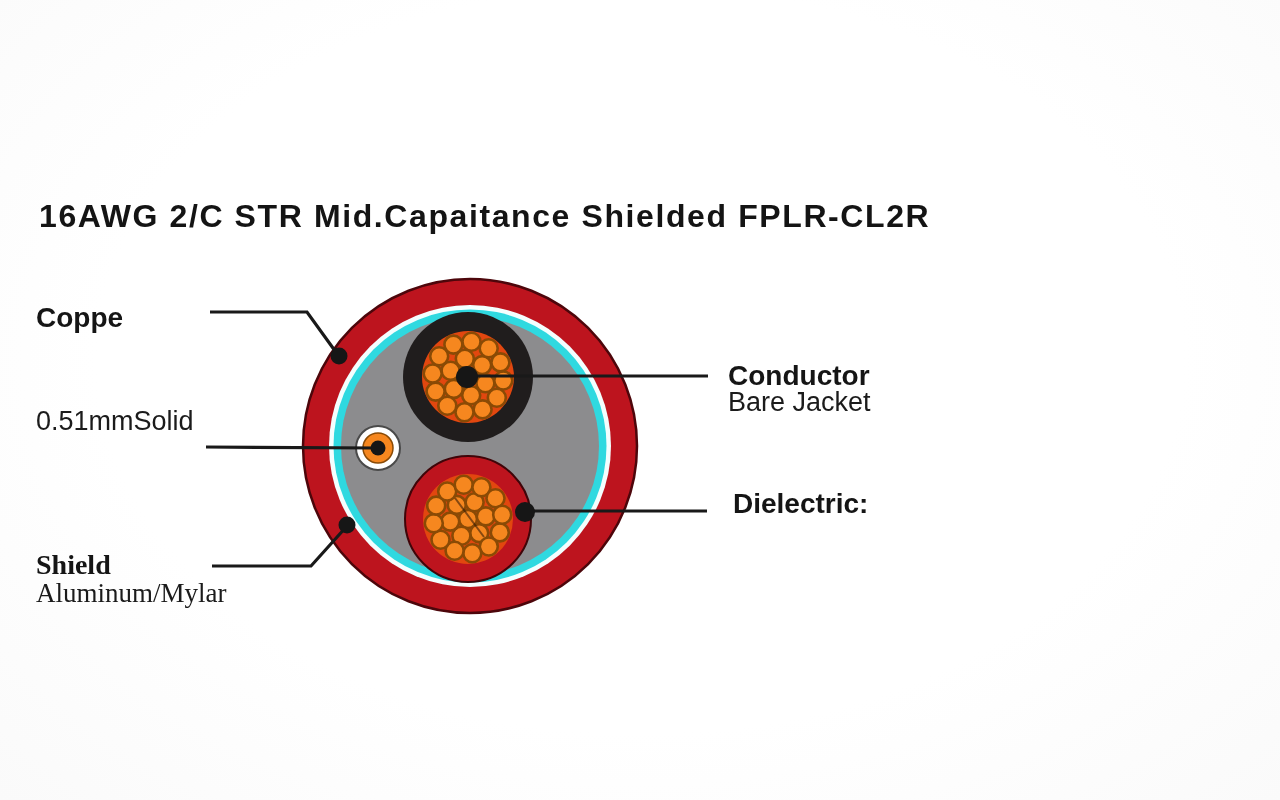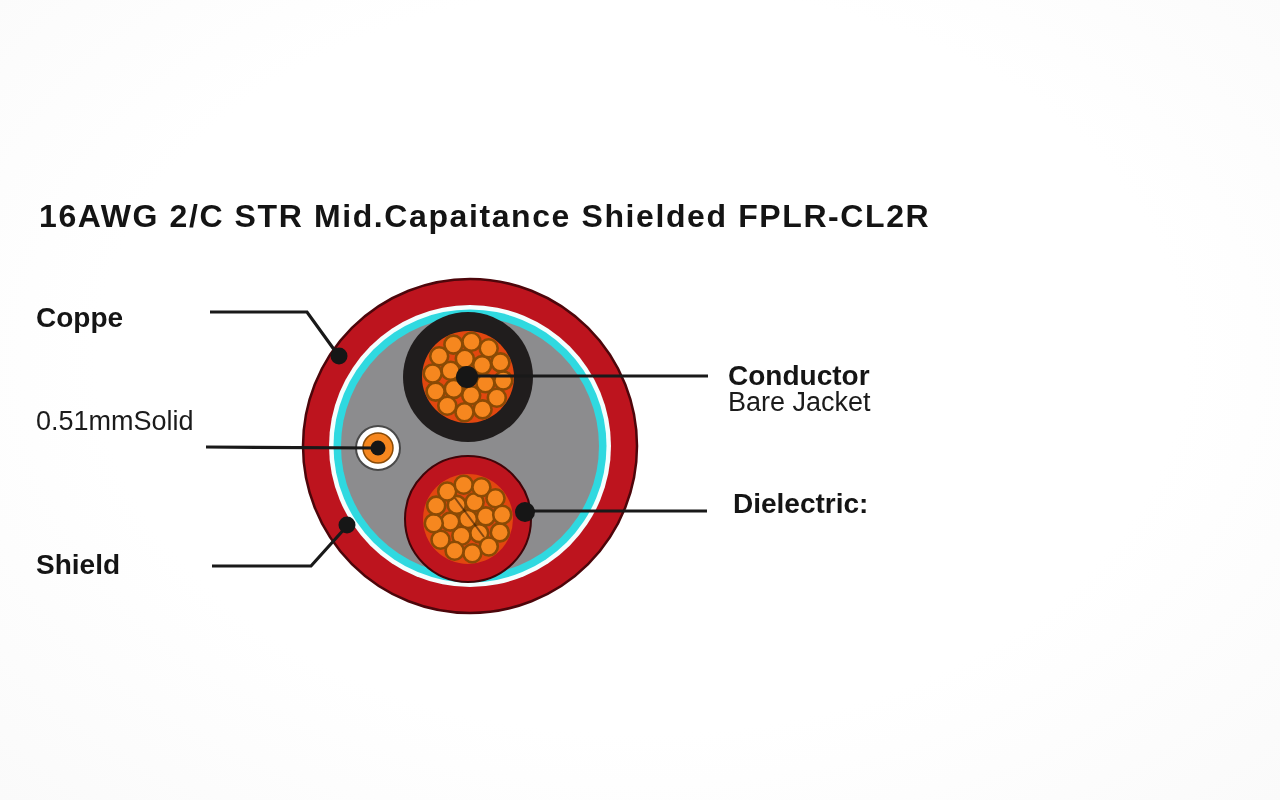--- a/index.html
+++ b/index.html
@@ -32,21 +32,21 @@
     color: #1b1b1b;
     white-space: nowrap;
   }
   .callout .co-head {
     font-size: 28px;
     font-weight: bold;
     color: #151515;
   }
   .co-jacket     { left: 36px;  top: 305px; line-height: 26px; }
   .co-drain      { left: 36px;  top: 405px; line-height: 33px; }
-  .co-shield     { left: 36px;  top: 551px; line-height: 28px; }
+  .co-shield     { left: 36px;  top: 551px; line-height: 28px; font-family: Liberation Serif, serif; }
   .co-conductor  { left: 728px; top: 362px; line-height: 27px; }
   .co-dielectric { left: 724px; top: 490px; line-height: 27px; margin-left: 9px; }
   .leader { stroke: #191919; stroke-width: 3.2; fill: none; stroke-linejoin: miter; }
   .leader-dot { fill: #161616; stroke: none; }
 </style>
 </head>
 <body>
 
 <h1 class="page-title">16AWG 2/C STR Mid.Capaitance Shielded FPLR-CL2R</h1>
 
@@ -131,20 +131,21 @@
 <div class="callout co-jacket">
   <div class="co-head">Coppe</div>
 </div>
 
 <div class="callout co-drain">
   <div>0.51mmSolid</div>
 </div>
 
 <div class="callout co-shield">
   <div class="co-head">Shield</div>
+  <div>Aluminum/Mylar</div>
 </div>
 
 <div class="callout co-conductor">
   <div class="co-head">Conductor</div>
   <div>Bare Jacket</div>
 </div>
 
 <div class="callout co-dielectric">
   <div class="co-head">Dielectric:</div>
 </div>

